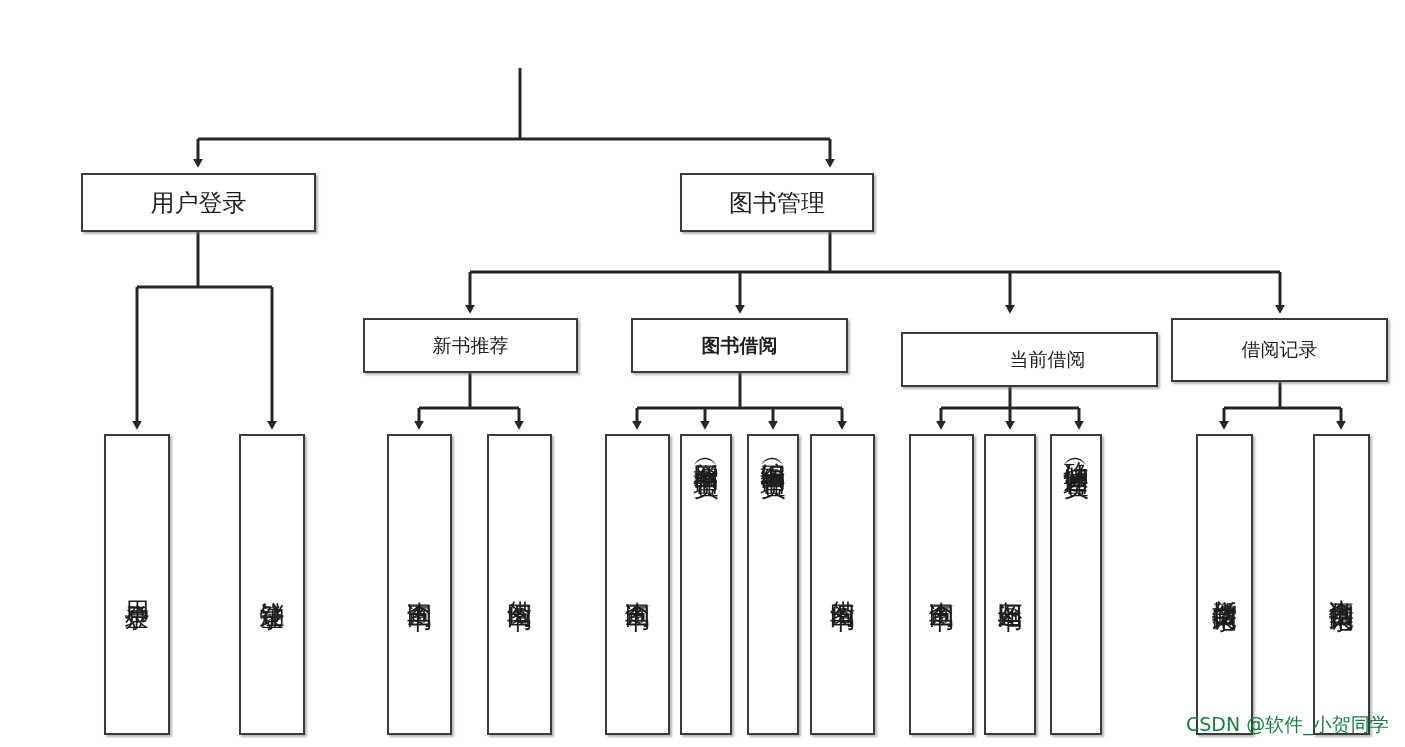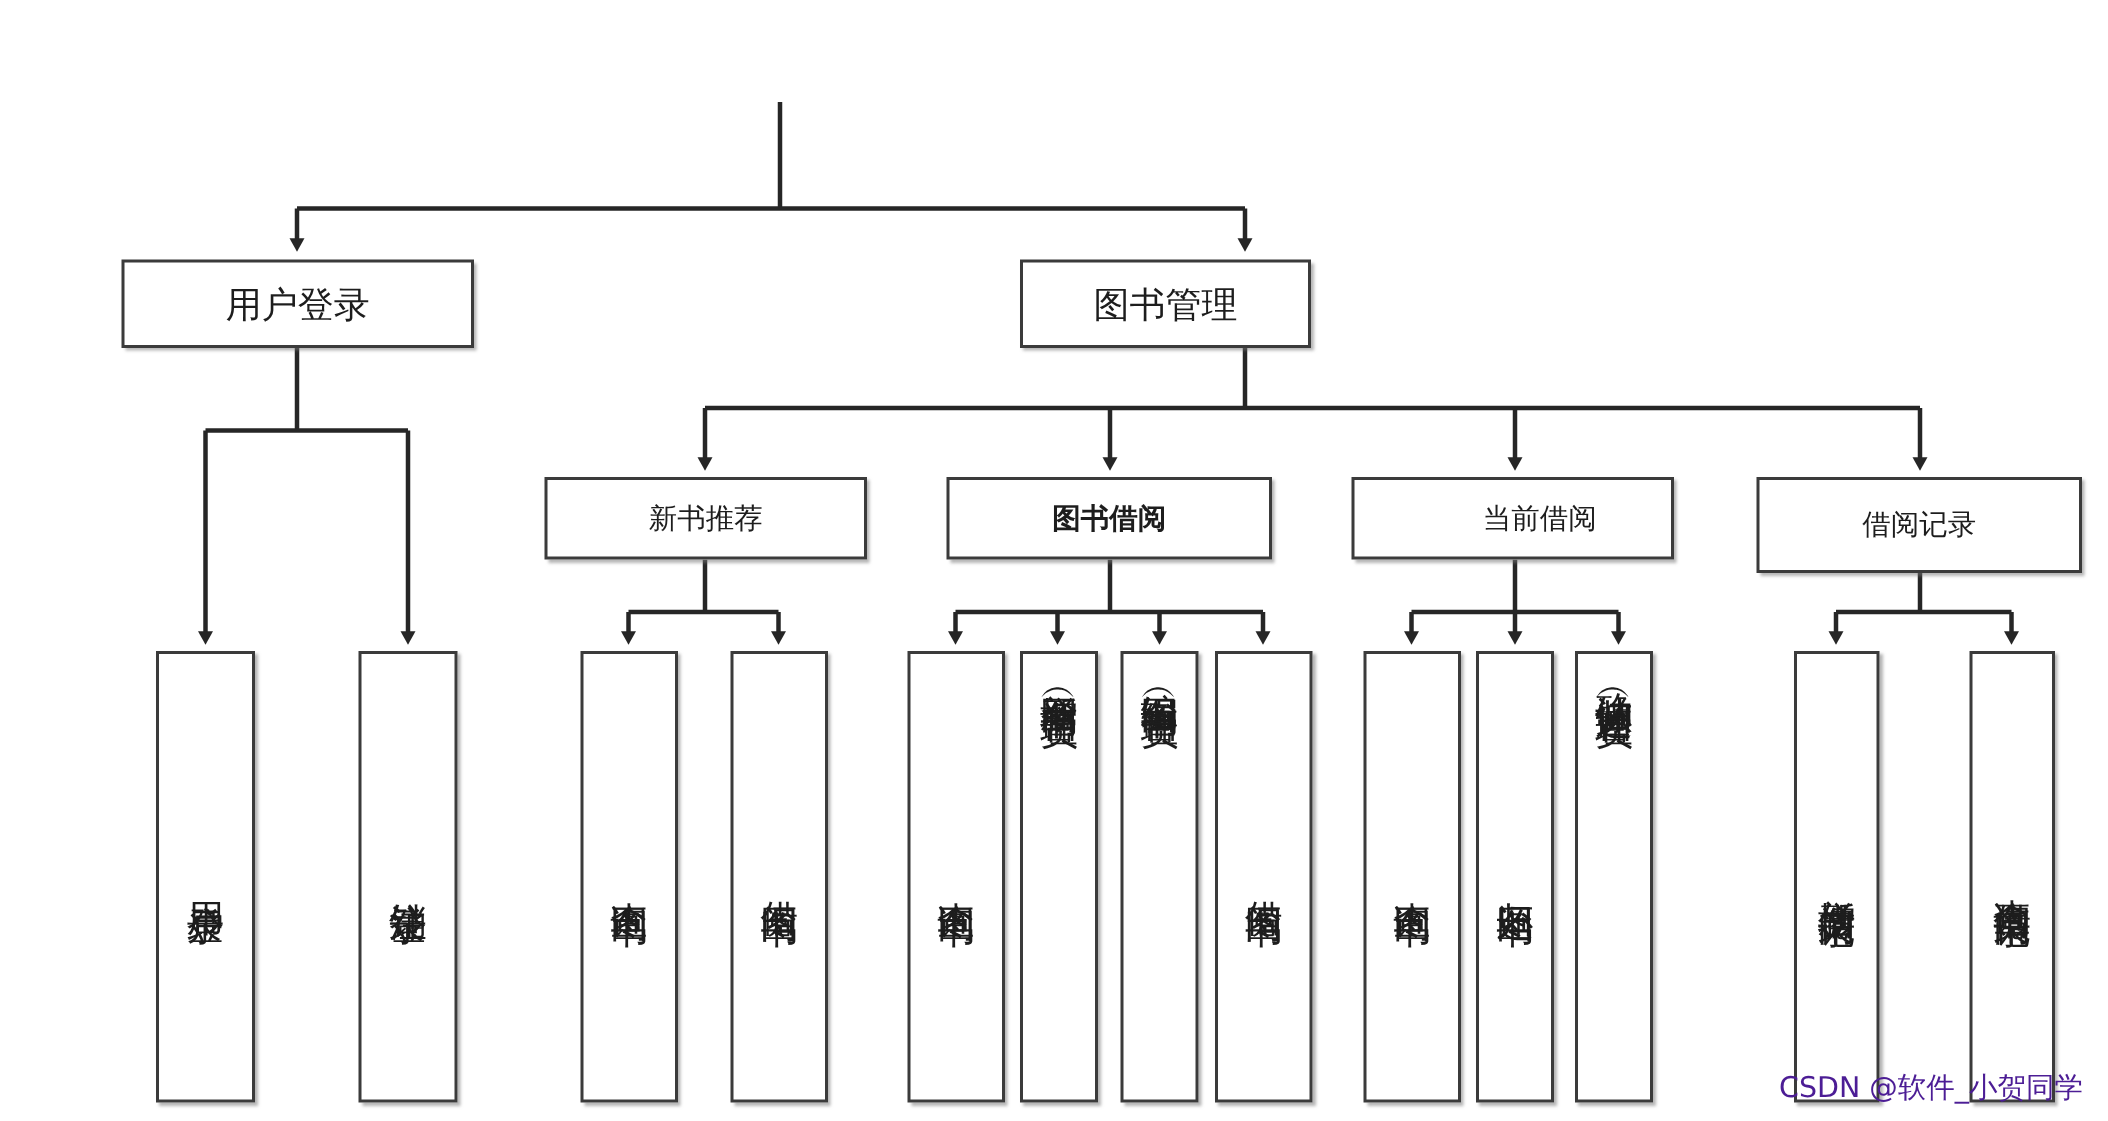--- a/index.html
+++ b/index.html
@@ -20,21 +20,21 @@
      align-items:center;justify-content:center;
      letter-spacing:2px;
   }
   .node.v.topalign{justify-content:flex-start;padding-top:6px;}
   .t-root{font-size:25px;}
   .t-l2{font-size:24px;}
   .t-l3{font-size:19px;}
   .t-leaf{font-size:25px;}
 
   .watermark{position:absolute;left:1186px;top:712px;
-             font-size:19px;color:#4c1d95;white-space:nowrap;
+             font-size:19px;color:#15803d;white-space:nowrap;
              font-family:"DejaVu Sans","Liberation Sans",sans-serif;}
 </style>
 </head>
 <body>
 
 <div id="canvas">
 
   <svg id="wires" viewBox="0 0 1405 747">
     <defs>
       <marker id="arw" markerWidth="11" markerHeight="11" refX="4.2" refY="5" orient="auto" markerUnits="userSpaceOnUse">
@@ -84,21 +84,21 @@
       <path d="M1341,408 L1341,425" marker-end="url(#arw)"></path>
     </g>
   </svg>
 
 
   <div class="node h t-l2" style="left:81px;top:173px;width:235px;height:59px;">用户登录</div>
   <div class="node h t-l2" style="left:680px;top:173px;width:194px;height:59px;">图书管理</div>
 
   <div class="node h t-l3" style="left:363px;top:318px;width:215px;height:55px;">新书推荐</div>
   <div class="node h t-l3" style="left:631px;top:318px;width:217px;height:55px;font-weight:bold;">图书借阅</div>
-  <div class="node h t-l3" style="left:901px;top:318px;width:215px;height:55px;padding-left:36px;">当前借阅</div>
+  <div class="node h t-l3" style="left:901px;top:332px;width:257px;height:55px;padding-left:36px;">当前借阅</div>
   <div class="node h t-l3" style="left:1171px;top:318px;width:217px;height:64px;">借阅记录</div>
 
   <div class="node v t-leaf" style="left:104px;top:434px;width:66px;height:301px;">用户登录</div>
   <div class="node v t-leaf" style="left:239px;top:434px;width:66px;height:301px;">注销登录</div>
 
   <div class="node v t-leaf" style="left:387px;top:434px;width:65px;height:301px;">查询图书</div>
   <div class="node v t-leaf" style="left:487px;top:434px;width:65px;height:301px;">借阅图书</div>
 
   <div class="node v t-leaf" style="left:605px;top:434px;width:65px;height:301px;">查询图书</div>
   <div class="node v t-leaf topalign" style="left:680px;top:434px;width:52px;height:301px;">新增图书（管理员）</div>

